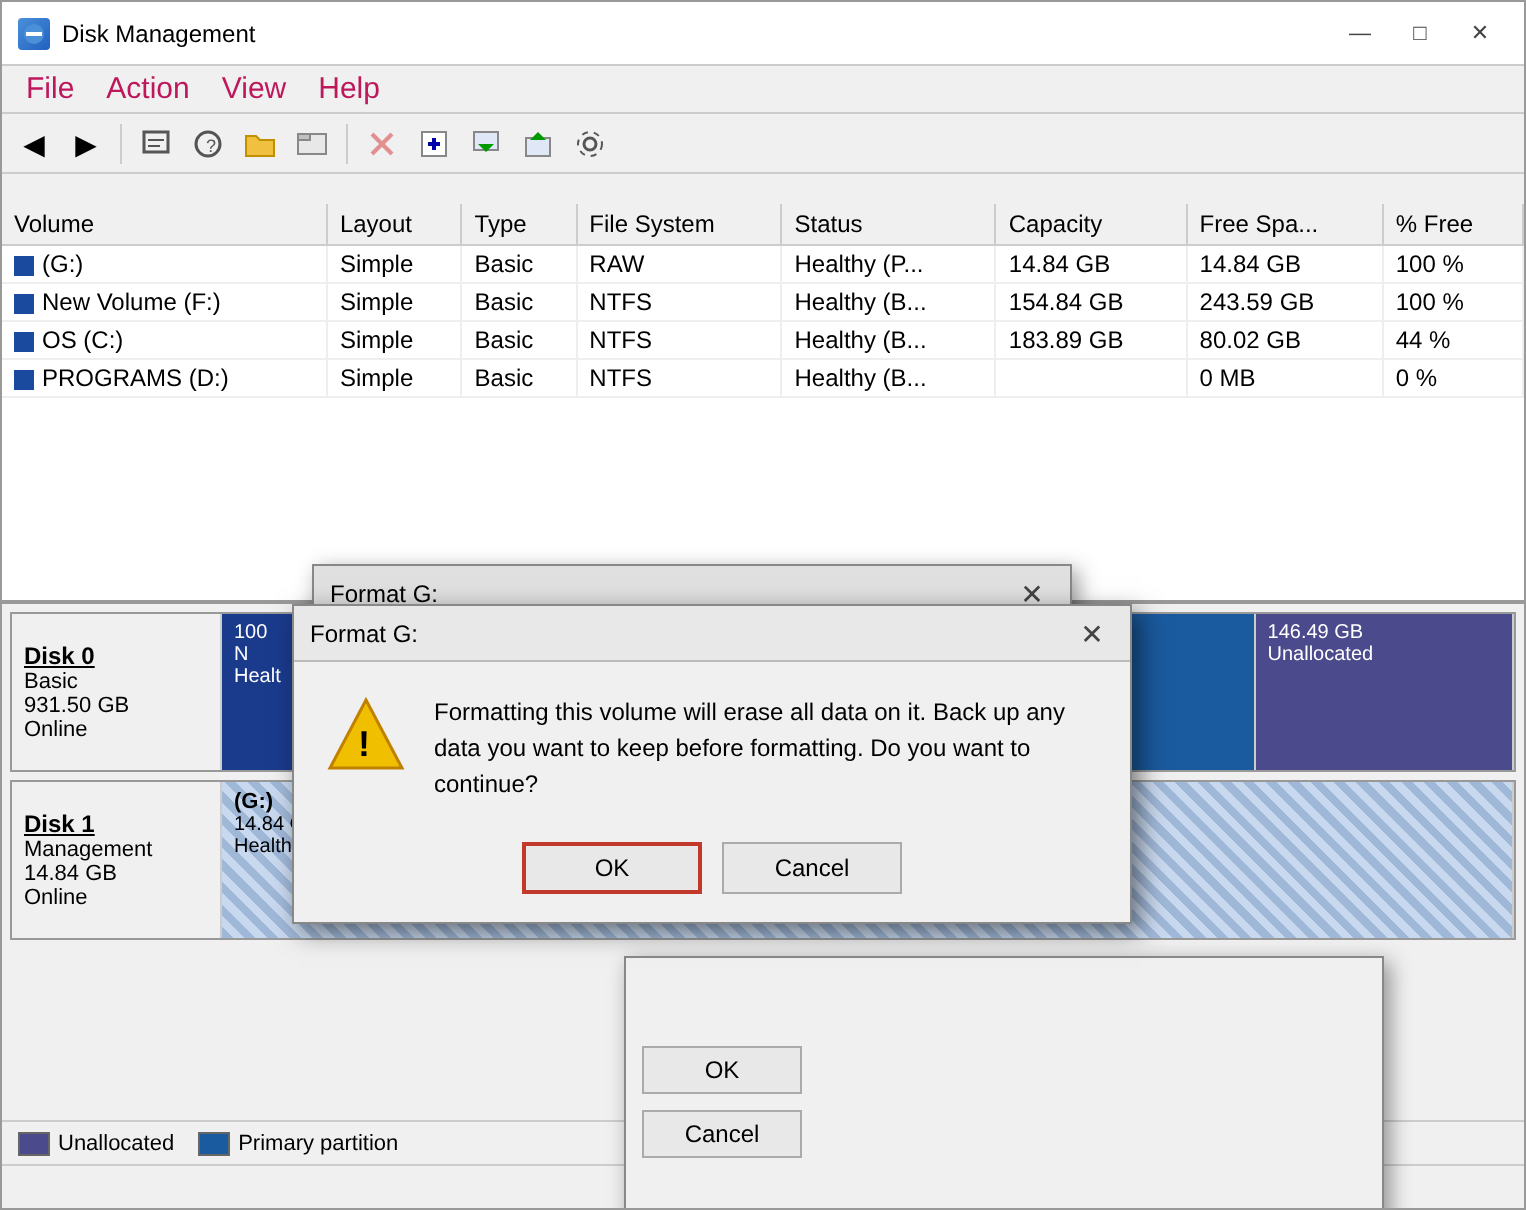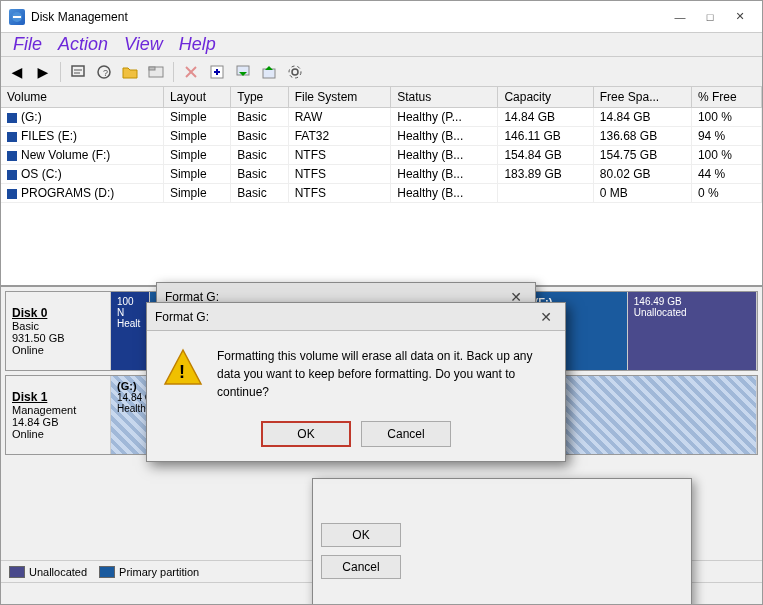--- a/index.html
+++ b/index.html
@@ -73,23 +73,22 @@
       background: #f0f0f0;
       display: flex;
       padding: 2px 4px;
       border-bottom: 1px solid #ccc;
       height: 24px;
       align-items: center;
     }
     .menu-item {
       padding: 2px 8px;
       cursor: pointer;
-      font-size: 18px;
-      color: #6d28d9;
-      font-style: italic;
+      font-size: 15px;
+      color: #be185d;
     }
     .toolbar {
       background: #f0f0f0;
       display: flex;
       padding: 2px 4px;
       border-bottom: 1px solid #ccc;
       height: 30px;
       align-items: center;
       gap: 2px;
     }
@@ -110,20 +109,21 @@
       background: #ccc;
       margin: 0 3px;
     }
     .toolbar-btn.disabled { opacity: 0.4; cursor: default; }
     
     .table-area {
       height: 200px;
       overflow: auto;
       border-bottom: 2px solid #999;
       background: #fff;
+      margin-top: 15px;
     }
     table {
       width: 100%;
       border-collapse: collapse;
       font-size: 12px;
     }
     thead tr {
       background: #f0f0f0;
       border-bottom: 1px solid #ccc;
     }
@@ -484,37 +484,27 @@
             <td><span class="vol-indicator vol-blue"></span>(G:)</td>
             <td>Simple</td>
             <td>Basic</td>
             <td>RAW</td>
             <td>Healthy (P...</td>
             <td>14.84 GB</td>
             <td>14.84 GB</td>
             <td>100 %</td>
           </tr>
           <tr>
-            <td><span class="vol-indicator vol-blue"></span>FILES (E:)</td>
-            <td>Simple</td>
-            <td>Basic</td>
-            <td>FAT32</td>
-            <td>Healthy (B...</td>
-            <td>146.11 GB</td>
-            <td>136.68 GB</td>
-            <td>94 %</td>
-          </tr>
-          <tr>
             <td><span class="vol-indicator vol-blue"></span>New Volume (F:)</td>
             <td>Simple</td>
             <td>Basic</td>
             <td>NTFS</td>
             <td>Healthy (B...</td>
             <td>154.84 GB</td>
-            <td>154.75 GB</td>
+            <td>243.59 GB</td>
             <td>100 %</td>
           </tr>
           <tr>
             <td><span class="vol-indicator vol-blue"></span>OS (C:)</td>
             <td>Simple</td>
             <td>Basic</td>
             <td>NTFS</td>
             <td>Healthy (B...</td>
             <td>183.89 GB</td>
             <td>80.02 GB</td>

